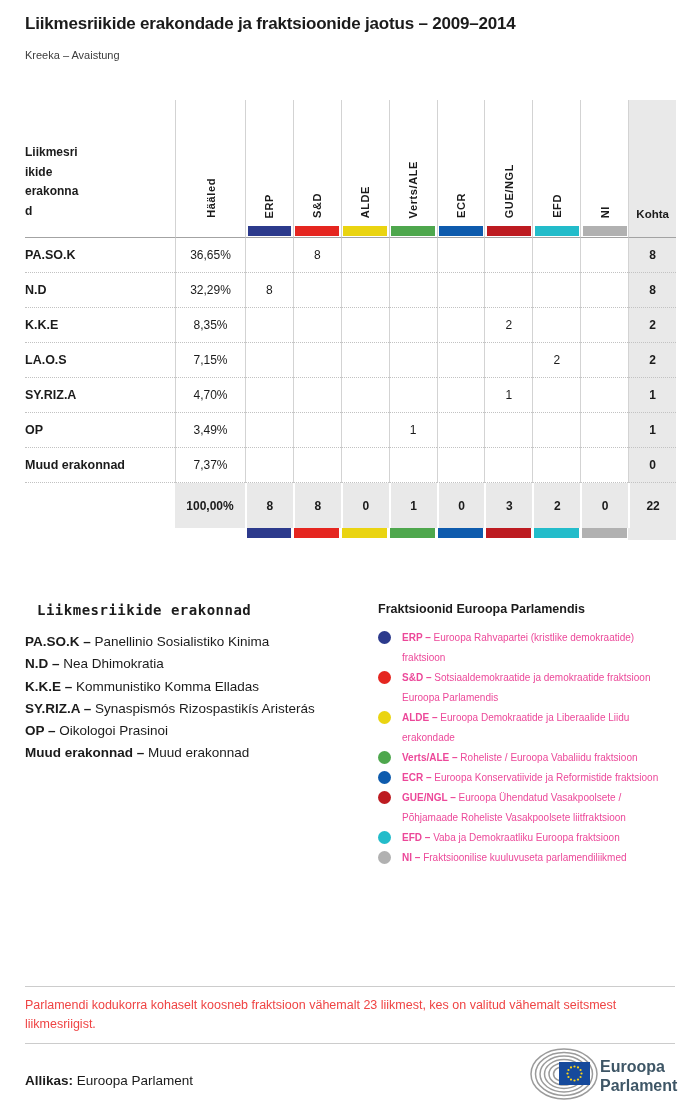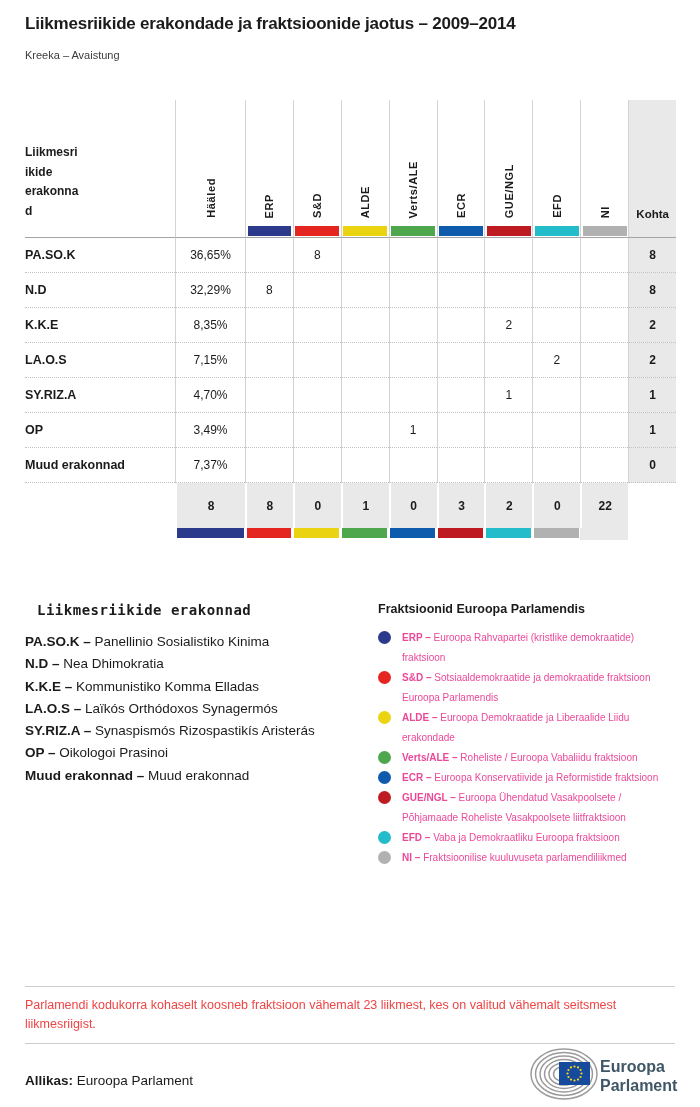--- a/index.html
+++ b/index.html
@@ -187,20 +187,21 @@
       <div class="cell bl dotb"></div>
       <div class="cell bl dotb"></div>
       <div class="cell bl dotb"></div>
       <div class="cell bl dotb"></div>
       <div class="cell bl dotb"></div>
       <div class="cell bl dotb"></div>
       <div class="cell bl dotb"></div>
       <div class="cell bl dotb"></div>
       <div class="cell bl dotb kbg b">0</div>
       <div class="cell"></div>
+      <div class="cell tot">100,00%</div>
       <div class="cell tot wl">8</div>
       <div class="cell tot wl">8</div>
       <div class="cell tot wl">0</div>
       <div class="cell tot wl">1</div>
       <div class="cell tot wl">0</div>
       <div class="cell tot wl">3</div>
       <div class="cell tot wl">2</div>
       <div class="cell tot wl">0</div>
       <div class="cell tot wl">22</div>
       <div class="cell strip"></div>
@@ -231,21 +232,20 @@
       </div>
       <div class="cell strip kbg"></div>
     </div>
 
   <div class="party-legend">
     <h3>Liikmesriikide erakonnad</h3>
     <div id="party-legend-items">
         <div class="pitem"><span class="b">PA.SO.K – </span><span>Panellinio Sosialistiko Kinima</span></div>
         <div class="pitem"><span class="b">N.D – </span><span>Nea Dhimokratia</span></div>
         <div class="pitem"><span class="b">K.K.E – </span><span>Kommunistiko Komma Elladas</span></div>
-        <div class="pitem"><span class="b">LA.O.S – </span><span>Laïkós Orthódoxos Synagermós</span></div>
         <div class="pitem"><span class="b">SY.RIZ.A – </span><span>Synaspismós Rizospastikís Aristerás</span></div>
         <div class="pitem"><span class="b">OP – </span><span>Oikologoi Prasinoi</span></div>
         <div class="pitem"><span class="b">Muud erakonnad – </span><span>Muud erakonnad</span></div>
       </div>
   </div>
 
   <div class="faction-legend">
     <h3>Fraktsioonid Euroopa Parlamendis</h3>
     <div id="faction-legend-items">
         <div class="fitem"><div class="dot" style="background: rgb(44, 58, 140);"></div><span class="b">ERP – </span><span>Euroopa Rahvapartei (kristlike demokraatide) fraktsioon</span></div>

